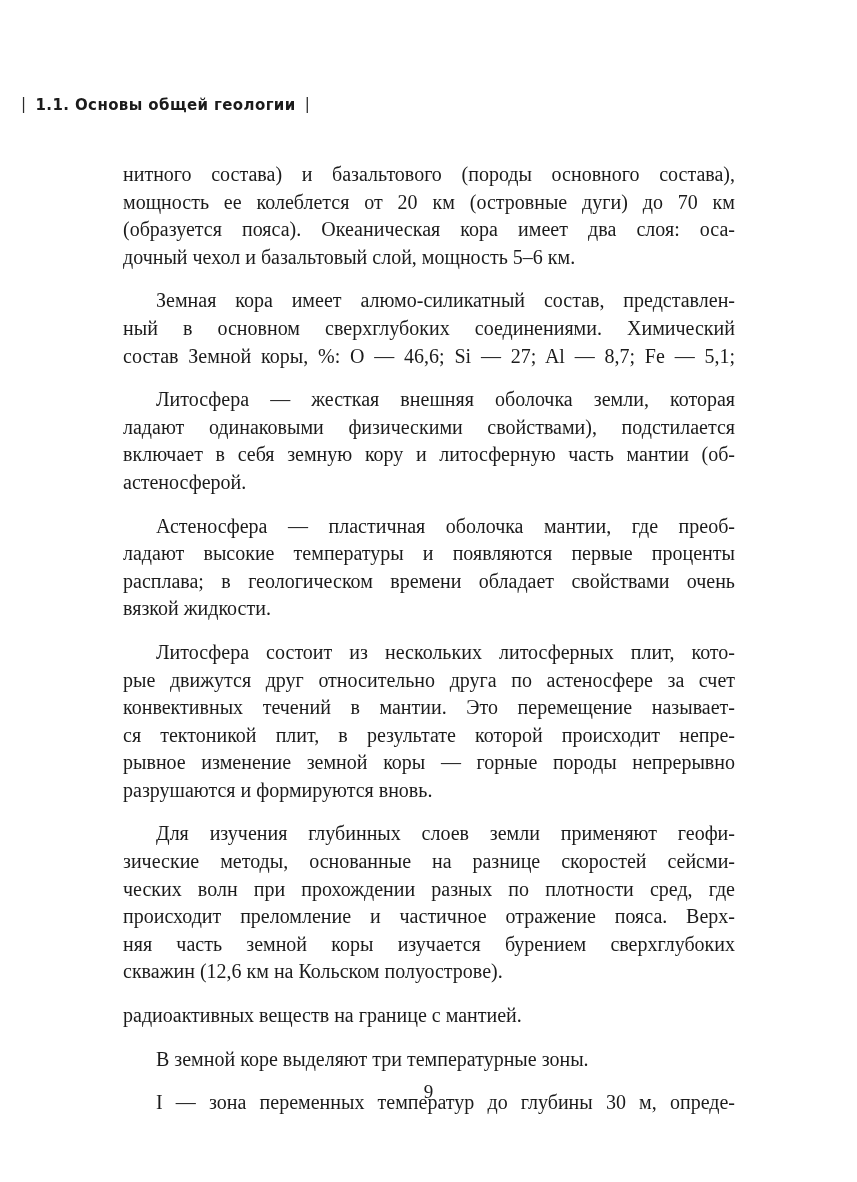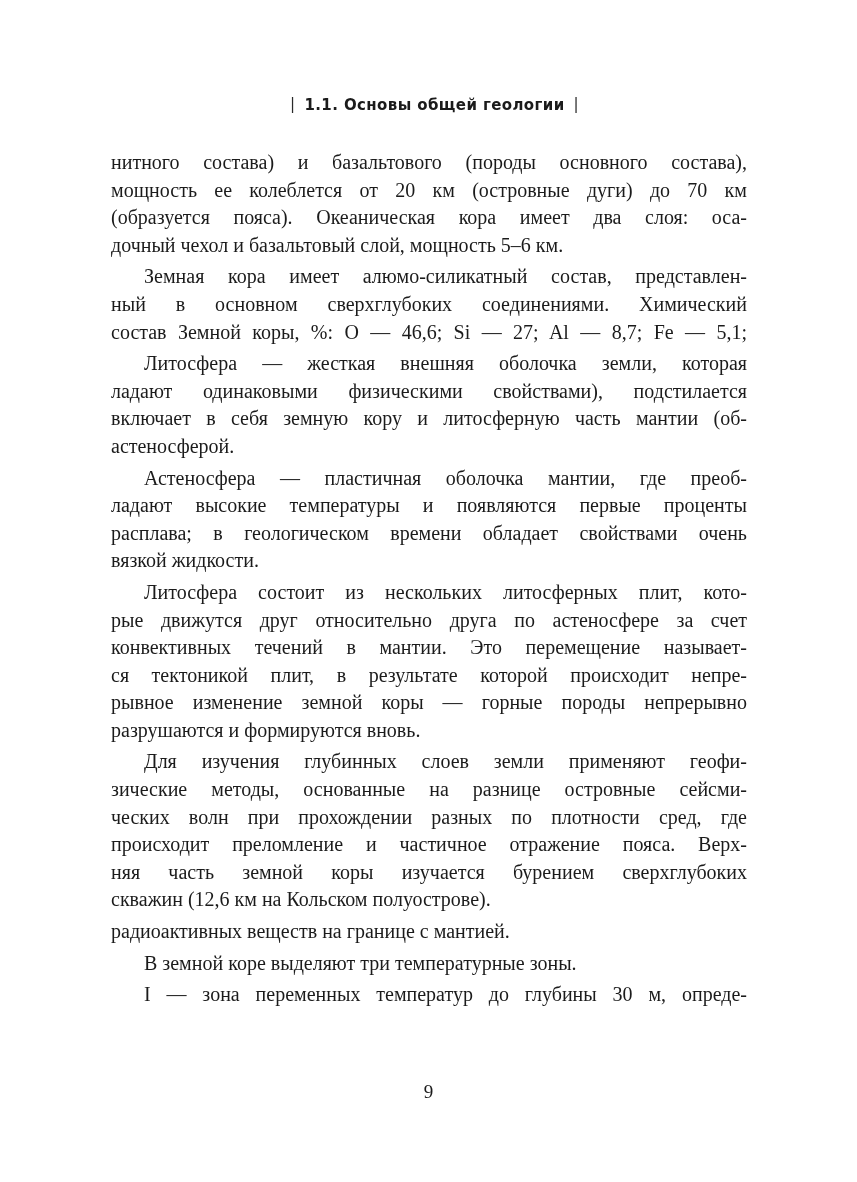--- a/index.html
+++ b/index.html
@@ -14,21 +14,20 @@
     background: #ffffff;
     overflow: hidden;
     font-family: "Liberation Serif", "DejaVu Serif", serif;
     color: #1b1b1b;
   }
   .running-header {
     position: absolute;
     top: 95px;
     left: 12px;
     right: 0;
-    text-align: center;
     font-family: "DejaVu Sans", "Liberation Sans", sans-serif;
     font-weight: bold;
     font-size: 15px;
     line-height: 20px;
     letter-spacing: 0.4px;
     color: #1b1b1b;
     white-space: nowrap;
   }
   .running-header .bar {
     font-weight: normal;
@@ -39,21 +38,21 @@
   }
   .body-text {
     position: absolute;
     top: 145px;
     left: 107px;
     width: 644px;
     font-size: 20px;
     line-height: 27.6px;
   }
   .paragraph {
-    margin: 4px;
+    margin: 16px;
   }
   .line {
     text-align: justify;
     text-align-last: justify;
   }
   .line.last {
     text-align-last: left;
   }
   .line.first-indent {
     text-indent: 33px;
@@ -105,21 +104,21 @@
       <div class="paragraph">
         <div class="line first-indent">Литосфера состоит из нескольких литосферных плит, кото-</div>
         <div class="line">рые движутся друг относительно друга по астеносфере за счет</div>
         <div class="line">конвективных течений в мантии. Это перемещение называет-</div>
         <div class="line">ся тектоникой плит, в результате которой происходит непре-</div>
         <div class="line">рывное изменение земной коры — горные породы непрерывно</div>
         <div class="line last">разрушаются и формируются вновь.</div>
       </div>
       <div class="paragraph">
         <div class="line first-indent">Для изучения глубинных слоев земли применяют геофи-</div>
-        <div class="line">зические методы, основанные на разнице островные сейсми-</div>
+        <div class="line">зические методы, основанные на разнице скоростей сейсми-</div>
         <div class="line">ческих волн при прохождении разных по плотности сред, где</div>
         <div class="line">происходит преломление и частичное отражение пояса. Верх-</div>
         <div class="line">няя часть земной коры изучается бурением сверхглубоких</div>
         <div class="line last">скважин (12,6 км на Кольском полуострове).</div>
       </div>
       <div class="paragraph">
         <div class="line last">радиоактивных веществ на границе с мантией.</div>
       </div>
       <div class="paragraph">
         <div class="line last first-indent">В земной коре выделяют три температурные зоны.</div>

